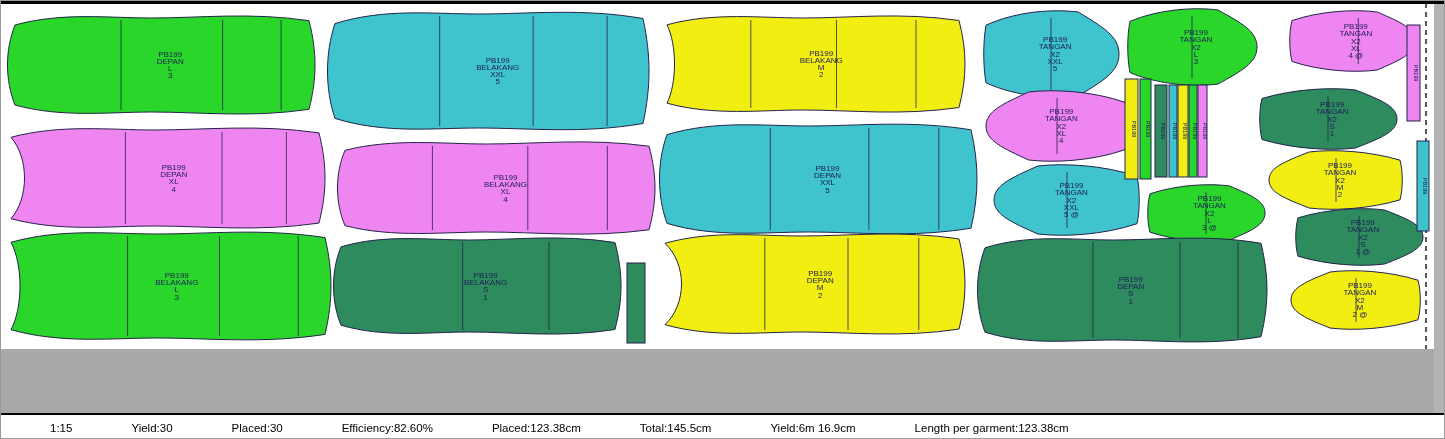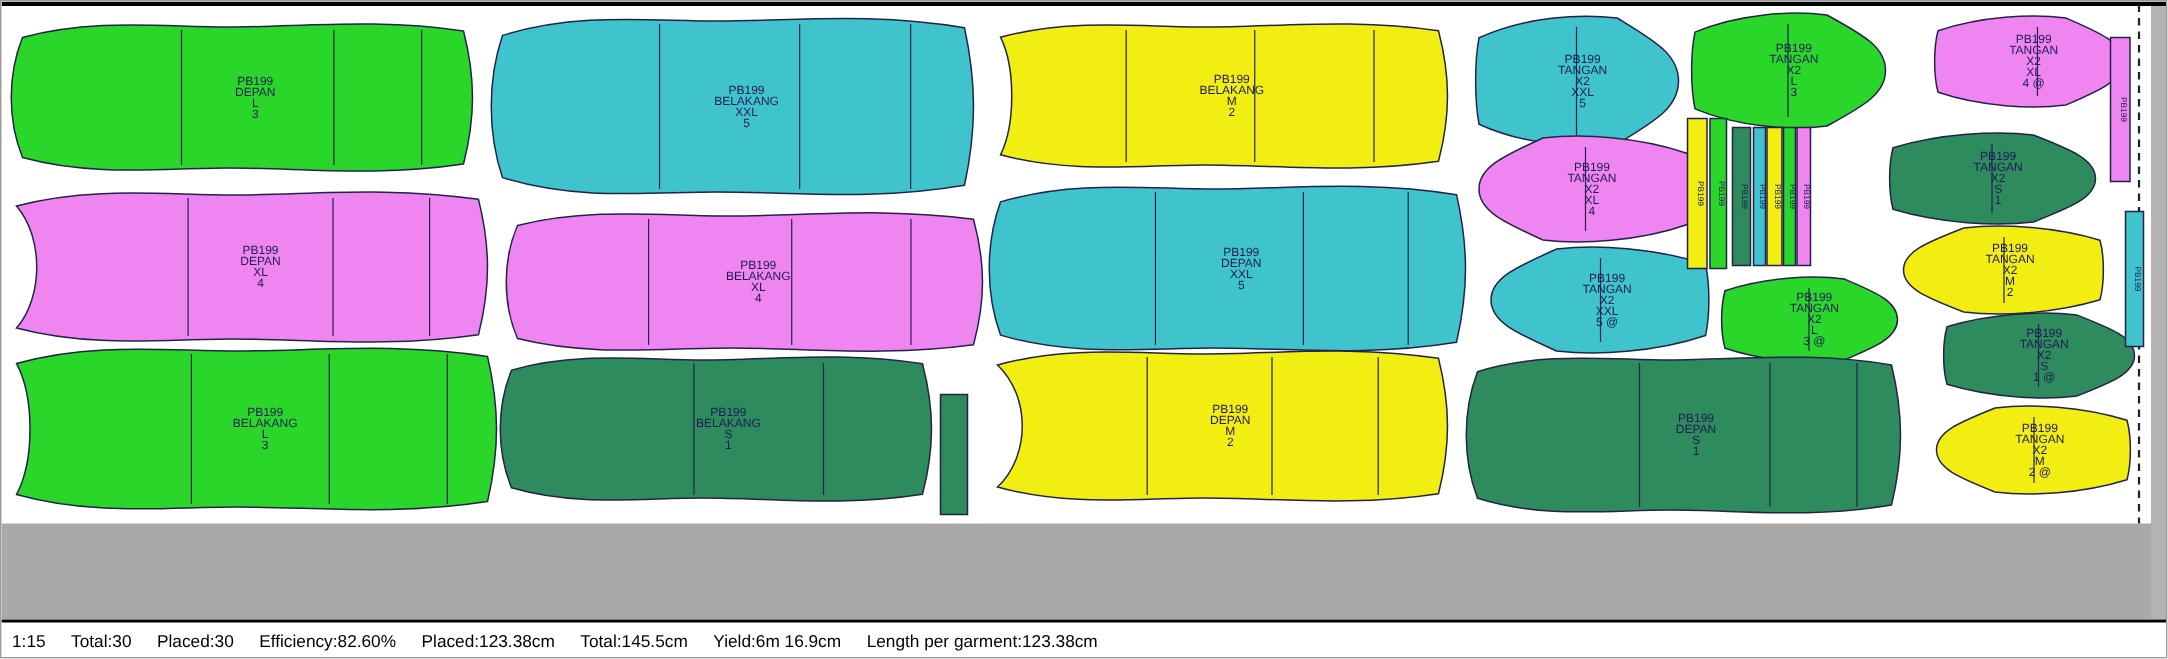--- a/index.html
+++ b/index.html
@@ -3,21 +3,21 @@
 <meta charset="utf-8">
 <style>
   html,body{margin:0;padding:0;background:#e8e8e8;}
   .app{position:relative;width:1445px;height:439px;background:#ffffff;
        font-family:"Liberation Sans",sans-serif;overflow:hidden;border:1px solid #9a9a9a;box-sizing:border-box;}
   #marker-svg{display:block;}
   .piece-label{font-family:"Liberation Sans",sans-serif;fill:#1c1c55;}
   .statusbar{position:absolute;left:0;top:412px;width:1445px;height:27px;background:#ffffff;
              border-top:2px solid #000;display:flex;align-items:center;gap:17px;
              padding-left:7px;font-size:11.5px;color:#000;box-sizing:border-box;white-space:nowrap;}
-  .statusbar span{display:inline-block;}
+  .statusbar span{display:inline-block;margin-left:42px;}
 </style>
 </head>
 <body>
 
 <div class="app">
 
   <svg id="marker-svg" width="1445" height="412" viewBox="0 0 1445 412">
 
     <rect x="0" y="0" width="1445" height="412" fill="#ffffff"></rect>
 
@@ -186,21 +186,21 @@
         <g>
           <path d="M 1417 279.2 C 1387.5 270 1352.4 268 1329 271 C 1305.6 280.4 1290 286.6 1290 299 C 1290 311.4 1305.6 317.6 1329 327 C 1352.4 330 1387.5 328 1417 318.8 C 1420 307.7 1420 290.3 1417 279.2 Z" fill="#f2ee12" stroke="#23234a" stroke-width="1"></path>
           <line x1="1355" x2="1355" y1="277" y2="321" stroke="#23234a" stroke-width="0.8"></line>
           <text class="piece-label" text-anchor="middle" font-size="8"><tspan x="1358.9" y="286.9">PB199</tspan><tspan x="1358.9" y="294.2">TANGAN</tspan><tspan x="1358.9" y="301.5">X2</tspan><tspan x="1358.9" y="308.8">M</tspan><tspan x="1358.9" y="316.1">2 @</tspan></text>
         </g>
       </g>
   </svg>
 
   <div class="statusbar">
     <span>1:15</span>
-    <span>Total:30</span>
+    <span>Yield:30</span>
     <span>Placed:30</span>
     <span>Efficiency:82.60%</span>
     <span>Placed:123.38cm</span>
     <span>Total:145.5cm</span>
     <span>Yield:6m 16.9cm</span>
     <span>Length per garment:123.38cm</span>
   </div>
 
 </div>
 

